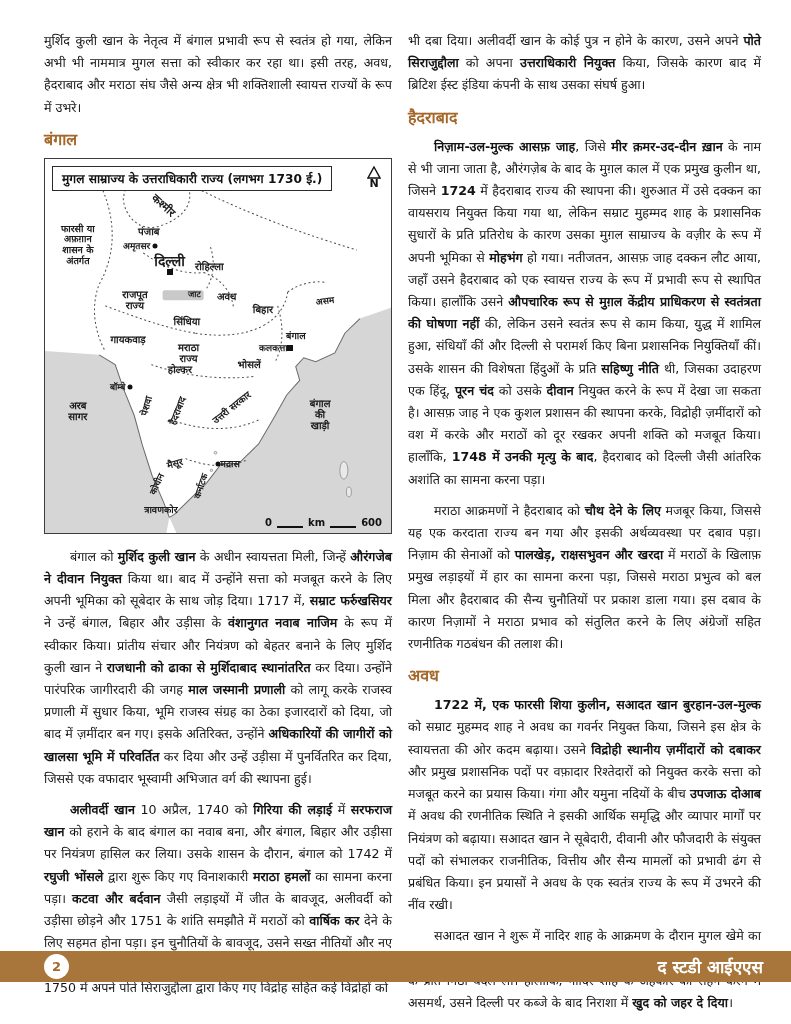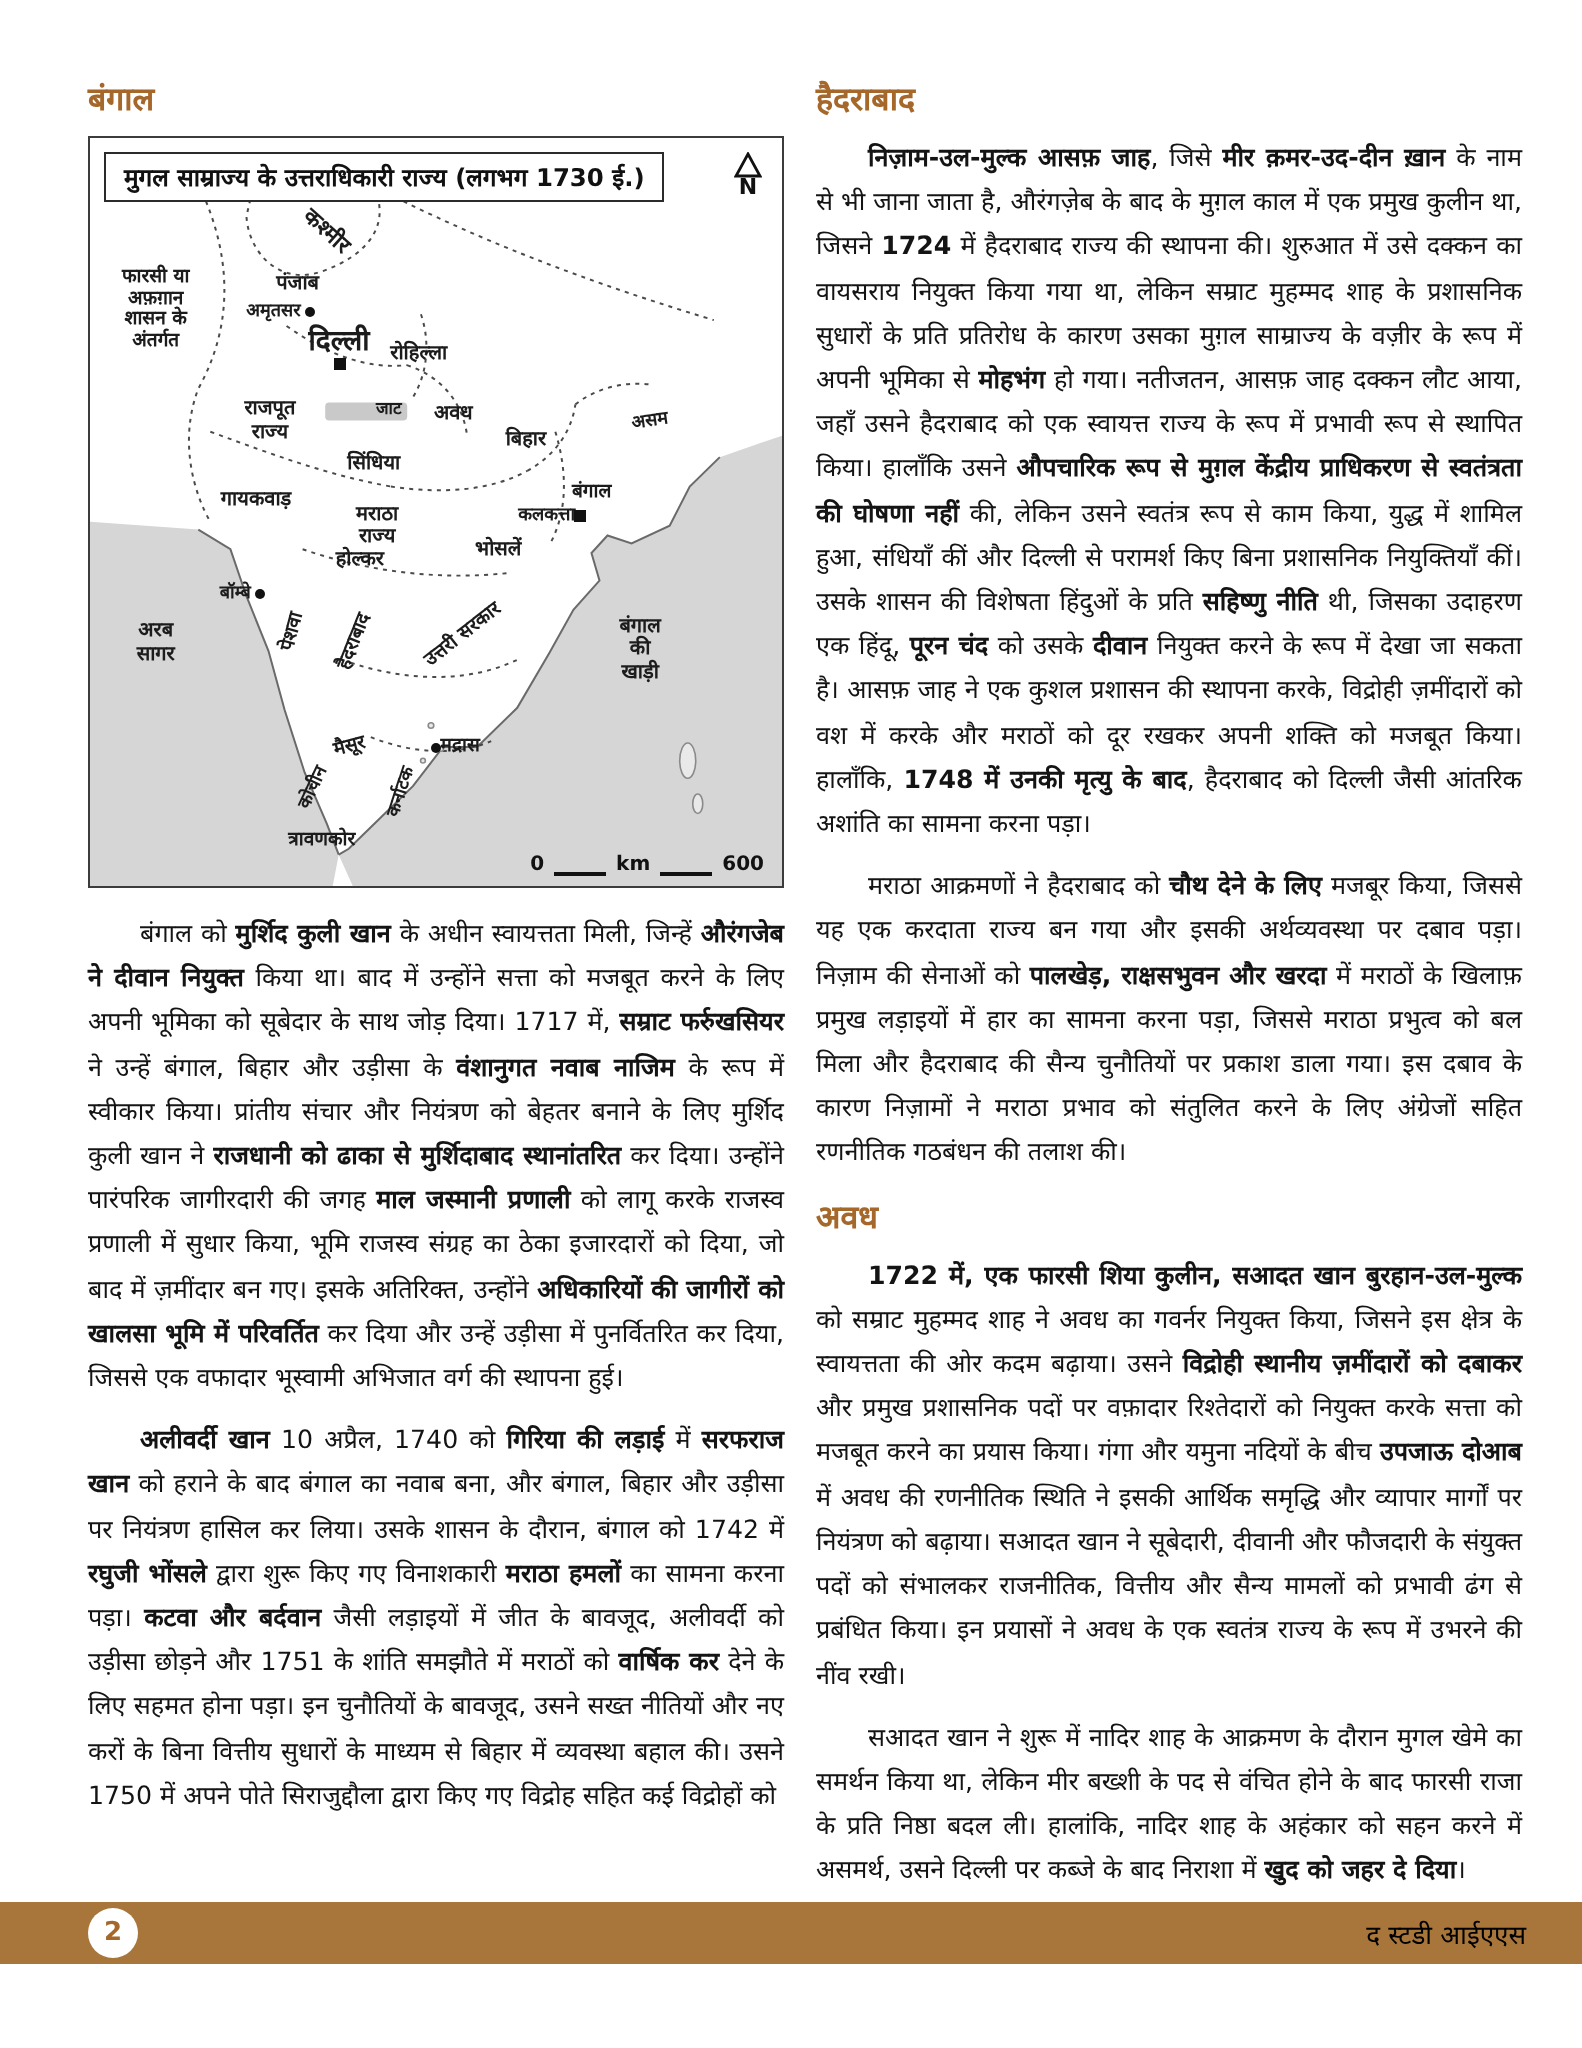--- a/index.html
+++ b/index.html
@@ -64,30 +64,31 @@
   .footer {
     position:absolute; left:0; right:0; top:951px; height:31px;
     background:#a8763b; display:flex; align-items:center; z-index:10;
   }
   .page-circle {
     width:25px; height:25px; border-radius:50%; background:#ffffff;
     color:#a5682a; font-size:13px; font-weight:700;
     display:flex; align-items:center; justify-content:center; margin-left:44px;
   }
   .brand {
-    margin-left:auto; margin-right:28px; color:#000000;
-    font-size:13px; font-weight:400;
+    margin-left:auto; margin-right:28px; color:#ffffff;
+    font-size:17px; font-weight:700;
   }
 </style>
 </head>
 <body>
 
 <div class="content">
 
   <div class="col col-left">
+    <p class="body"><span>मुर्शिद कुली खान के नेतृत्व में बंगाल प्रभावी रूप से स्वतंत्र हो गया, लेकिन अभी भी नाममात्र मुगल सत्ता को स्वीकार कर रहा था। इसी तरह, अवध, हैदराबाद और मराठा संघ जैसे अन्य क्षेत्र भी शक्तिशाली स्वायत्त राज्यों के रूप में उभरे।</span></p>
 
     <h2 class="sect">बंगाल</h2>
 
     <div class="map-box">
       <svg class="map-svg" viewBox="0 0 345 382" preserveAspectRatio="none">
 
         <path class="sea" d="M0,196 L54,200 L70,210 L78,234 L89,262 L97,292 L107,324 L118,350 L124,366 L121,382 L0,382 Z"></path>
 
         <path class="sea" d="M345,152 L314,163 L299,178 L289,198 L270,207 L258,203 L250,212 L254,226 L241,241 L229,263 L213,291 L193,311 L176,311 L161,331 L141,351 L129,363 L124,366 L131,382 L345,382 Z"></path>
 
@@ -180,20 +181,21 @@
         <span class="scale-seg"></span>
         <span>600</span>
       </div>
     </div>
 
     <p class="body indent"><span>बंगाल को </span><b>मुर्शिद कुली खान</b><span> के अधीन स्वायत्तता मिली, जिन्हें </span><b>औरंगजेब ने दीवान नियुक्त</b><span> किया था। बाद में उन्होंने सत्ता को मजबूत करने के लिए अपनी भूमिका को सूबेदार के साथ जोड़ दिया। 1717 में, </span><b>सम्राट फर्रुखसियर</b><span> ने उन्हें बंगाल, बिहार और उड़ीसा के </span><b>वंशानुगत नवाब नाजिम</b><span> के रूप में स्वीकार किया। प्रांतीय संचार और नियंत्रण को बेहतर बनाने के लिए मुर्शिद कुली खान ने </span><b>राजधानी को ढाका से मुर्शिदाबाद स्थानांतरित</b><span> कर दिया। उन्होंने पारंपरिक जागीरदारी की जगह </span><b>माल जस्मानी प्रणाली</b><span> को लागू करके राजस्व प्रणाली में सुधार किया, भूमि राजस्व संग्रह का ठेका इजारदारों को दिया, जो बाद में ज़मींदार बन गए। इसके अतिरिक्त, उन्होंने </span><b>अधिकारियों की जागीरों को खालसा भूमि में परिवर्तित</b><span> कर दिया और उन्हें उड़ीसा में पुनर्वितरित कर दिया, जिससे एक वफादार भूस्वामी अभिजात वर्ग की स्थापना हुई।</span></p>
     <p class="body indent"><b>अलीवर्दी खान</b><span> 10 अप्रैल, 1740 को </span><b>गिरिया की लड़ाई</b><span> में </span><b>सरफराज खान</b><span> को हराने के बाद बंगाल का नवाब बना, और बंगाल, बिहार और उड़ीसा पर नियंत्रण हासिल कर लिया। उसके शासन के दौरान, बंगाल को 1742 में </span><b>रघुजी भोंसले</b><span> द्वारा शुरू किए गए विनाशकारी </span><b>मराठा हमलों</b><span> का सामना करना पड़ा। </span><b>कटवा और बर्दवान</b><span> जैसी लड़ाइयों में जीत के बावजूद, अलीवर्दी को उड़ीसा छोड़ने और 1751 के शांति समझौते में मराठों को </span><b>वार्षिक कर</b><span> देने के लिए सहमत होना पड़ा। इन चुनौतियों के बावजूद, उसने सख्त नीतियों और नए करों के बिना वित्तीय सुधारों के माध्यम से बिहार में व्यवस्था बहाल की। उसने 1750 में अपने पोते सिराजुद्दौला द्वारा किए गए विद्रोह सहित कई विद्रोहों को</span></p>
   </div>
 
   <div class="col col-right">
+    <p class="body"><span>भी दबा दिया। अलीवर्दी खान के कोई पुत्र न होने के कारण, उसने अपने </span><b>पोते सिराजुद्दौला</b><span> को अपना </span><b>उत्तराधिकारी नियुक्त</b><span> किया, जिसके कारण बाद में ब्रिटिश ईस्ट इंडिया कंपनी के साथ उसका संघर्ष हुआ।</span></p>
 
     <h2 class="sect">हैदराबाद</h2>
     <p class="body indent"><b>निज़ाम-उल-मुल्क आसफ़ जाह</b><span>, जिसे </span><b>मीर क़मर-उद-दीन ख़ान</b><span> के नाम से भी जाना जाता है, औरंगज़ेब के बाद के मुग़ल काल में एक प्रमुख कुलीन था, जिसने </span><b>1724</b><span> में हैदराबाद राज्य की स्थापना की। शुरुआत में उसे दक्कन का वायसराय नियुक्त किया गया था, लेकिन सम्राट मुहम्मद शाह के प्रशासनिक सुधारों के प्रति प्रतिरोध के कारण उसका मुग़ल साम्राज्य के वज़ीर के रूप में अपनी भूमिका से </span><b>मोहभंग</b><span> हो गया। नतीजतन, आसफ़ जाह दक्कन लौट आया, जहाँ उसने हैदराबाद को एक स्वायत्त राज्य के रूप में प्रभावी रूप से स्थापित किया। हालाँकि उसने </span><b>औपचारिक रूप से मुग़ल केंद्रीय प्राधिकरण से स्वतंत्रता की घोषणा नहीं</b><span> की, लेकिन उसने स्वतंत्र रूप से काम किया, युद्ध में शामिल हुआ, संधियाँ कीं और दिल्ली से परामर्श किए बिना प्रशासनिक नियुक्तियाँ कीं। उसके शासन की विशेषता हिंदुओं के प्रति </span><b>सहिष्णु नीति</b><span> थी, जिसका उदाहरण एक हिंदू, </span><b>पूरन चंद</b><span> को उसके </span><b>दीवान</b><span> नियुक्त करने के रूप में देखा जा सकता है। आसफ़ जाह ने एक कुशल प्रशासन की स्थापना करके, विद्रोही ज़मींदारों को वश में करके और मराठों को दूर रखकर अपनी शक्ति को मजबूत किया। हालाँकि, </span><b>1748 में उनकी मृत्यु के बाद</b><span>, हैदराबाद को दिल्ली जैसी आंतरिक अशांति का सामना करना पड़ा।</span></p>
     <p class="body indent"><span>मराठा आक्रमणों ने हैदराबाद को </span><b>चौथ देने के लिए</b><span> मजबूर किया, जिससे यह एक करदाता राज्य बन गया और इसकी अर्थव्यवस्था पर दबाव पड़ा। निज़ाम की सेनाओं को </span><b>पालखेड़, राक्षसभुवन और खरदा</b><span> में मराठों के खिलाफ़ प्रमुख लड़ाइयों में हार का सामना करना पड़ा, जिससे मराठा प्रभुत्व को बल मिला और हैदराबाद की सैन्य चुनौतियों पर प्रकाश डाला गया। इस दबाव के कारण निज़ामों ने मराठा प्रभाव को संतुलित करने के लिए अंग्रेजों सहित रणनीतिक गठबंधन की तलाश की।</span></p>
 
     <h2 class="sect">अवध</h2>
     <p class="body indent"><b>1722 में, एक फारसी शिया कुलीन, सआदत खान बुरहान-उल-मुल्क</b><span> को सम्राट मुहम्मद शाह ने अवध का गवर्नर नियुक्त किया, जिसने इस क्षेत्र के स्वायत्तता की ओर कदम बढ़ाया। उसने </span><b>विद्रोही स्थानीय ज़मींदारों को दबाकर</b><span> और प्रमुख प्रशासनिक पदों पर वफ़ादार रिश्तेदारों को नियुक्त करके सत्ता को मजबूत करने का प्रयास किया। गंगा और यमुना नदियों के बीच </span><b>उपजाऊ दोआब</b><span> में अवध की रणनीतिक स्थिति ने इसकी आर्थिक समृद्धि और व्यापार मार्गों पर नियंत्रण को बढ़ाया। सआदत खान ने सूबेदारी, दीवानी और फौजदारी के संयुक्त पदों को संभालकर राजनीतिक, वित्तीय और सैन्य मामलों को प्रभावी ढंग से प्रबंधित किया। इन प्रयासों ने अवध के एक स्वतंत्र राज्य के रूप में उभरने की नींव रखी।</span></p>
     <p class="body indent"><span>सआदत खान ने शुरू में नादिर शाह के आक्रमण के दौरान मुगल खेमे का समर्थन किया था, लेकिन मीर बख्शी के पद से वंचित होने के बाद फारसी राजा के प्रति निष्ठा बदल ली। हालांकि, नादिर शाह के अहंकार को सहन करने में असमर्थ, उसने दिल्ली पर कब्जे के बाद निराशा में </span><b>खुद को जहर दे दिया</b><span>।</span></p>
   </div>
 </div>

